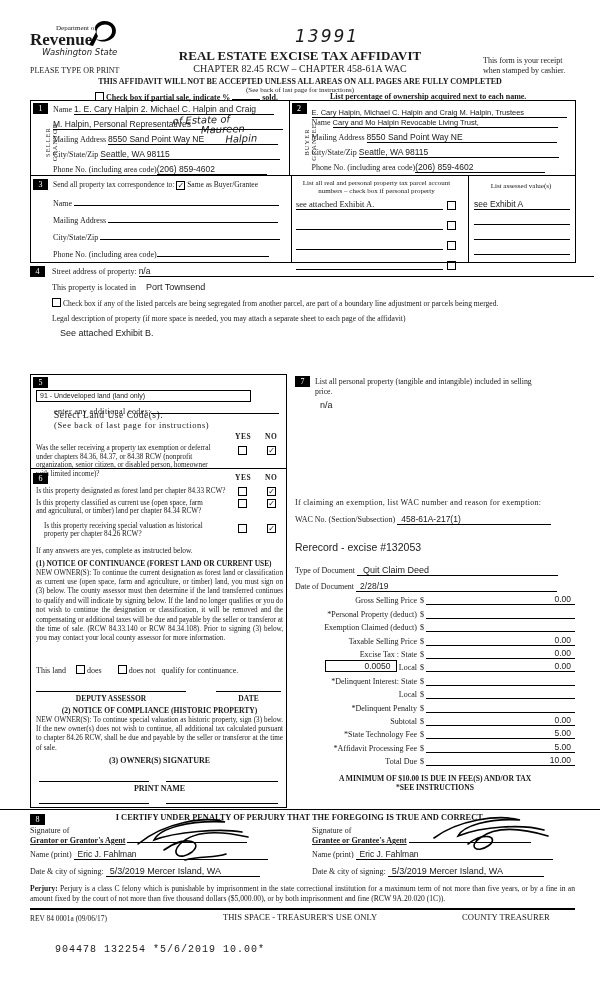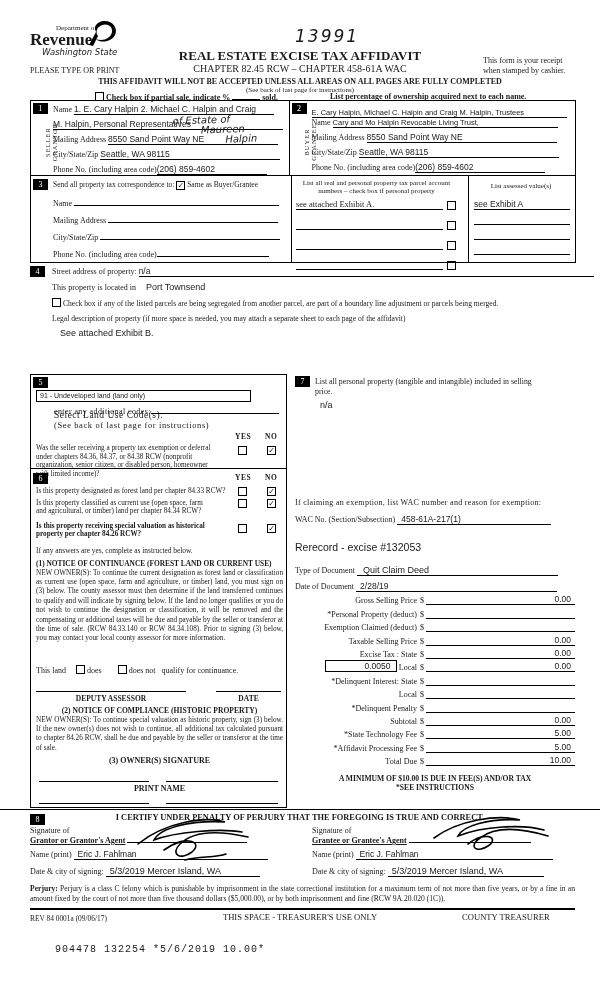--- a/index.html
+++ b/index.html
@@ -189,21 +189,21 @@
     <span class="ynhead" style="left:234px;top:4px;">NO</span>
 
     <div class="qrow" style="left:5px;top:18px;width:192px;">Is this property designated as forest land per chapter 84.33 RCW?</div>
     <span class="cb abs" style="left:207px;top:18px;"></span>
     <span class="cb abs" style="left:236px;top:18px;">✓</span>
 
     <div class="qrow" style="left:5px;top:30px;">Is this property classified as current use (open space, farm and agricultural, or timber) land per chapter 84.34 RCW?</div>
     <span class="cb abs" style="left:207px;top:30px;"></span>
     <span class="cb abs" style="left:236px;top:30px;">✓</span>
 
-    <div class="qrow" style="left:5px;top:53px;font-weight:bold;">Is this property receiving special valuation as historical property per chapter 84.26 RCW?</div>
+    <div class="qrow" style="left:13px;top:53px;">Is this property receiving special valuation as historical property per chapter 84.26 RCW?</div>
     <span class="cb abs" style="left:207px;top:55px;"></span>
     <span class="cb abs" style="left:236px;top:55px;">✓</span>
 
     <div class="abs" style="left:5px;top:77px;font-size:7.4px;">If any answers are yes, complete as instructed below.</div>
     <div class="abs b" style="left:5px;top:90px;width:247px;font-size:7.4px;">(1) NOTICE OF CONTINUANCE  (FOREST LAND OR CURRENT USE)</div>
     <div class="abs para" style="left:5px;top:100px;width:247px;">NEW OWNER(S): To continue the current designation as forest land or classification as current use (open space, farm and agriculture, or timber) land, you must sign on (3) below. The county assessor must then determine if the land transferred continues to qualify and will indicate by signing below. If the land no longer qualifies or you do not wish to continue the designation or classification, it will be removed and the compensating or additional taxes will be due and payable by the seller or transferor at the time of sale. (RCW 84.33.140 or RCW 84.34.108). Prior to signing (3) below, you may contact your local county assessor for more information.</div>
 
     <div class="abs fld" style="left:5px;top:196px;">
       <span>This land</span>
       <span class="cb" style="margin-left:8px;"></span>

